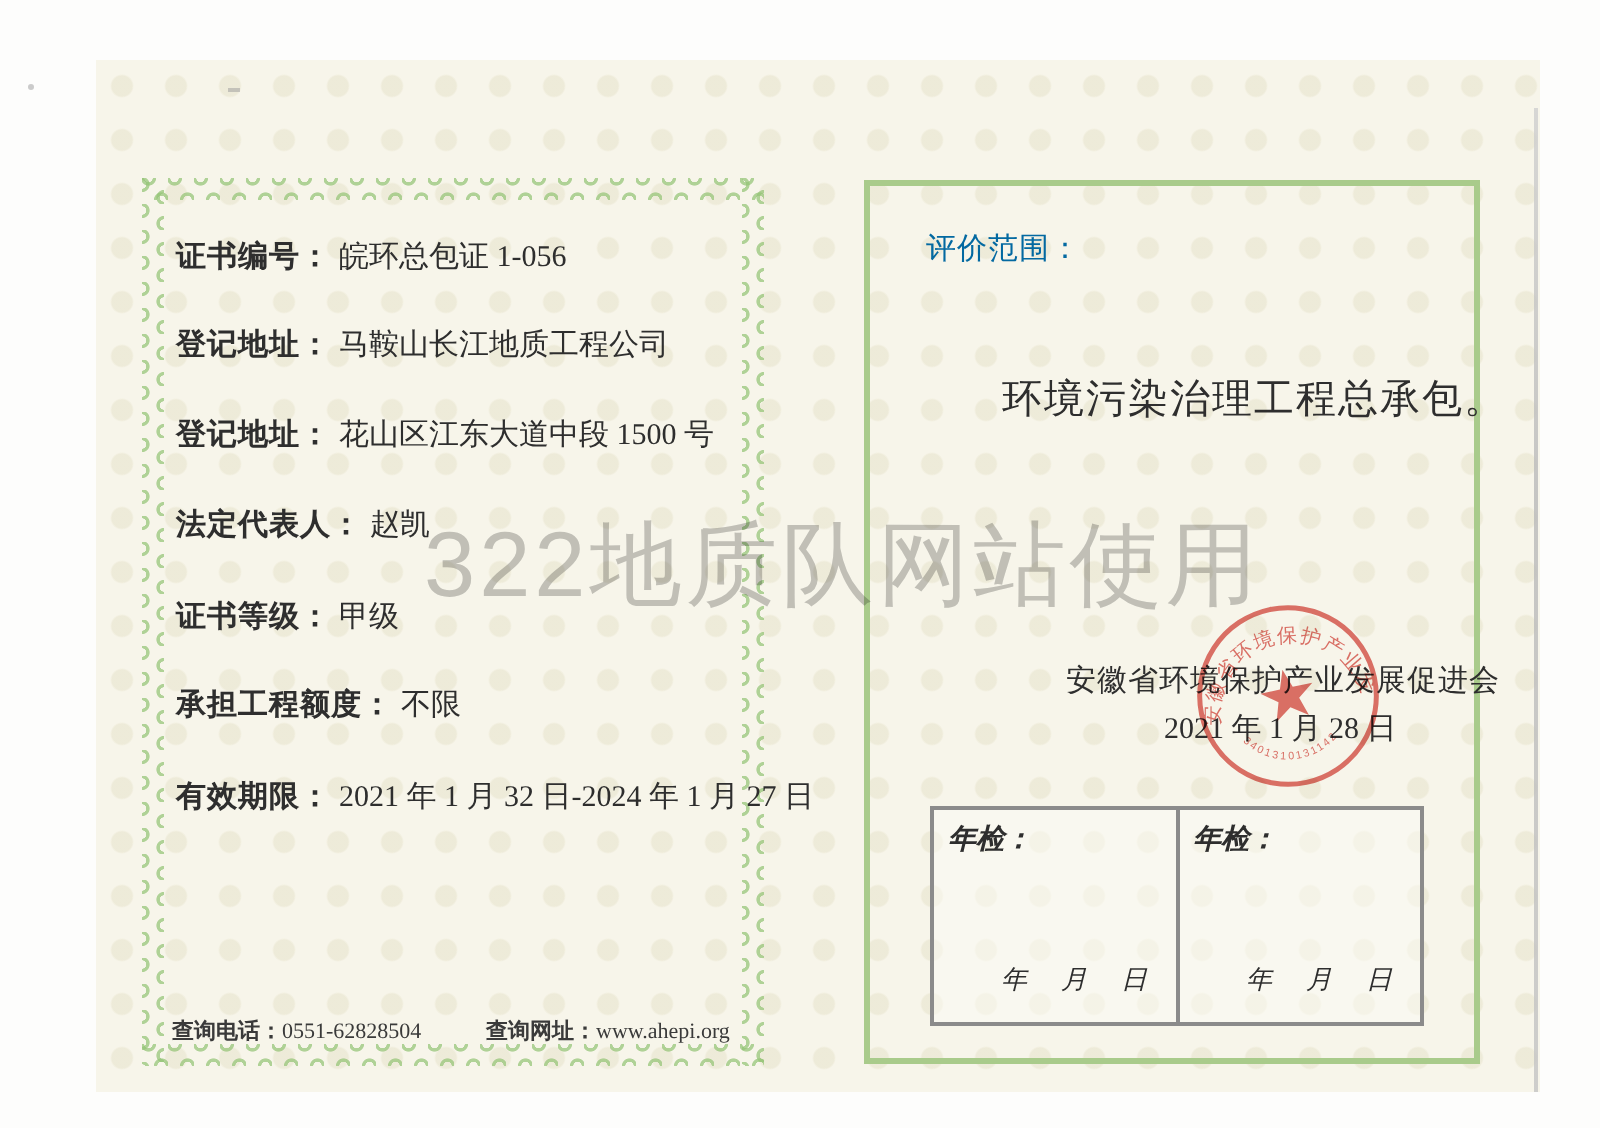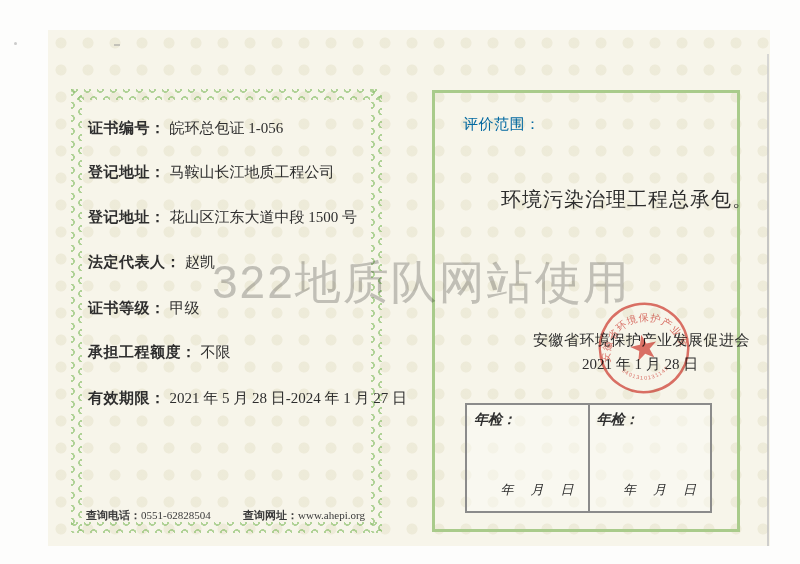--- a/index.html
+++ b/index.html
@@ -135,21 +135,21 @@
   <div class="field-row" style="top:299px;">
     <span class="field-label">证书等级：</span><span class="field-value">甲级</span>
   </div>
   <div class="field-row" style="top:253px;">
     <span class="field-label">法定代表人：</span><span class="field-value">赵凯</span>
   </div>
   <div class="field-row" style="top:343px;">
     <span class="field-label">承担工程额度：</span><span class="field-value">不限</span>
   </div>
   <div class="field-row" style="top:389px;">
-    <span class="field-label">有效期限：</span><span class="field-value">2021 年 5 月 28 日-2024 年 1 月 27 日</span>
+    <span class="field-label">有效期限：</span><span class="field-value">2021 年 1 月 32 日-2024 年 1 月 27 日</span>
   </div>
 
   <div class="footer-line" style="left:86px;top:508px;">
     <span class="footer-label">查询电话：</span><span>0551-62828504</span>
   </div>
   <div class="footer-line" style="left:243px;top:508px;">
     <span class="footer-label">查询网址：</span><span>www.ahepi.org</span>
   </div>
 
   <div class="right-box"></div>

